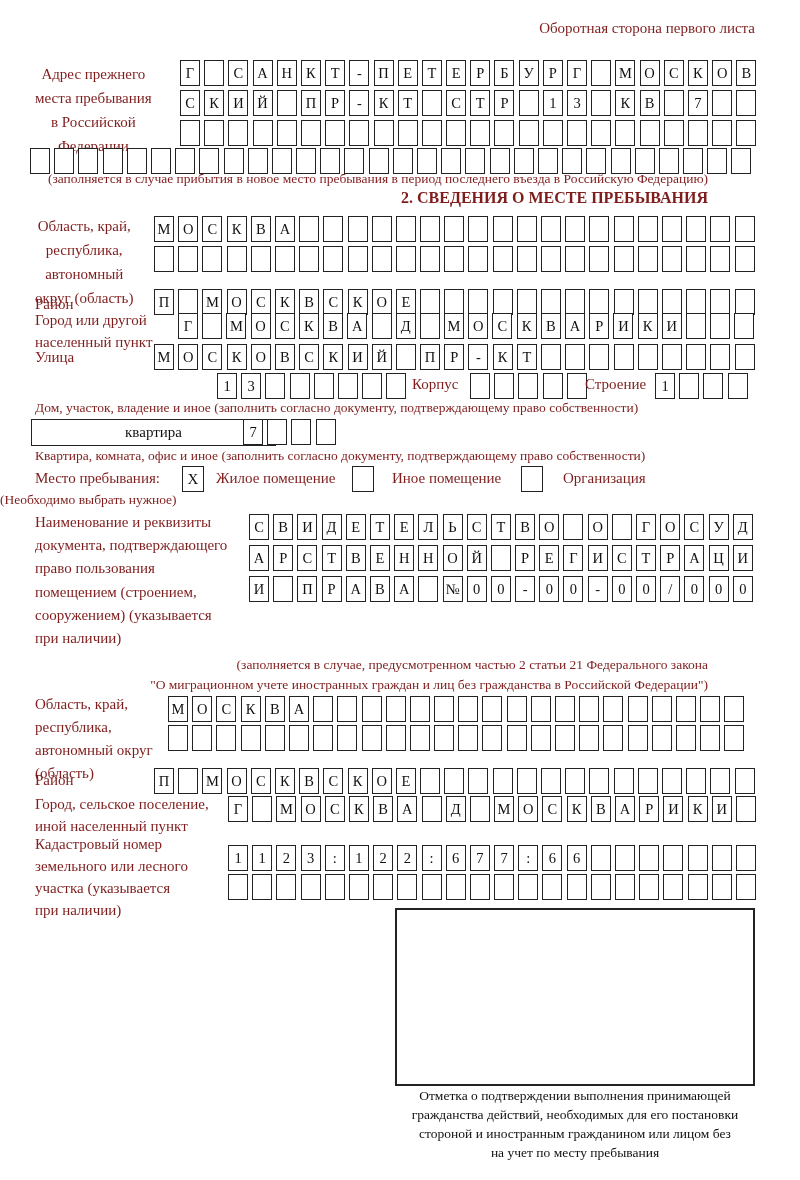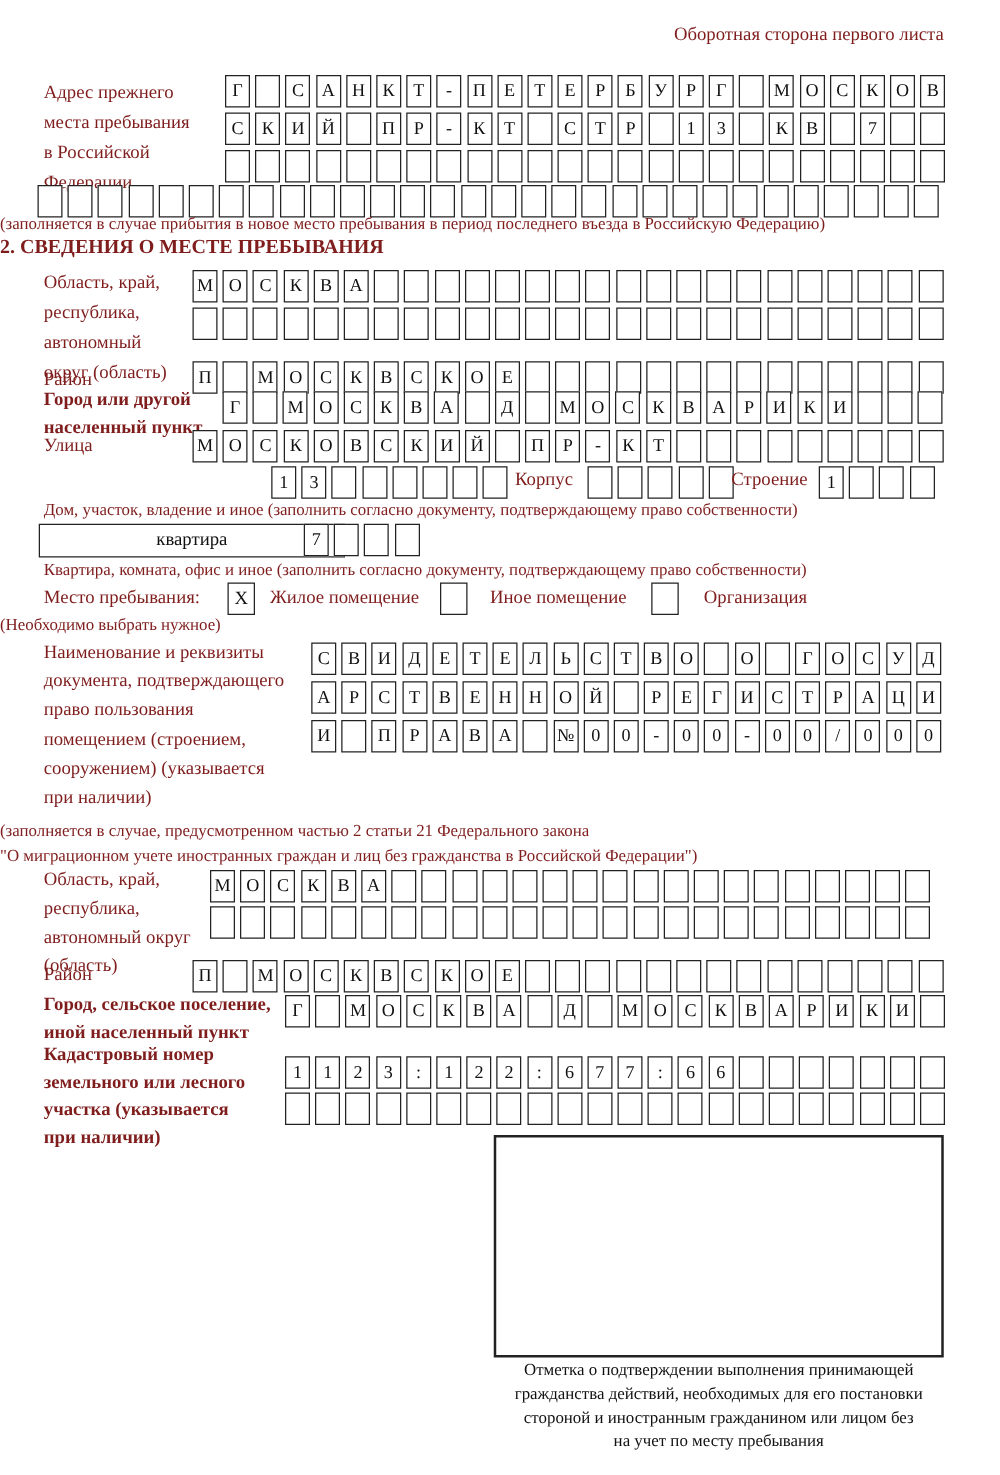--- a/index.html
+++ b/index.html
@@ -1,24 +1,24 @@
 <!DOCTYPE html>
 <html><head>
 <meta charset="utf-8">
 <style>
   html,body{margin:0;padding:0;background:#ffffff;}
   .page{position:relative;width:800px;height:1180px;background:#fff;color:#111;
         font-family:"Liberation Serif","DejaVu Serif",serif;overflow:hidden;}
   .t{position:absolute;font-size:15px;white-space:nowrap;color:#7f1d1d;}
   .small{font-size:13.5px;}
   .b{font-weight:bold;}
-  .ctr{left:0;width:708px;text-align:left;}
+  .ctr{left:0;width:708px;text-align:right;}
   .lines{line-height:23px;}
-  .lh24{line-height:24px;}
-  .lh22{line-height:22px;font-weight:bold;}
+  .lh24{line-height:24px;text-align:center;}
+  .lh22{line-height:22px;}
   .lh23{line-height:23.2px;}
   .cell-row{position:absolute;display:flex;}
   .cell{box-sizing:border-box;flex:none;width:20px;height:26px;border:1.8px solid #222;
         margin-right:4.2px;display:flex;align-items:center;justify-content:center;
         font-size:14.5px;background:#fff;}
   .chk{position:absolute;box-sizing:border-box;width:22px;height:26px;border:1.8px solid #222;
        display:flex;align-items:center;justify-content:center;font-size:15px;}
   .wbox{position:absolute;box-sizing:border-box;height:27px;border:1.8px solid #222;
         display:flex;align-items:center;justify-content:center;font-size:15px;}
   .stamp{position:absolute;left:395px;top:908px;width:356px;height:174px;border:2px solid #222;}

